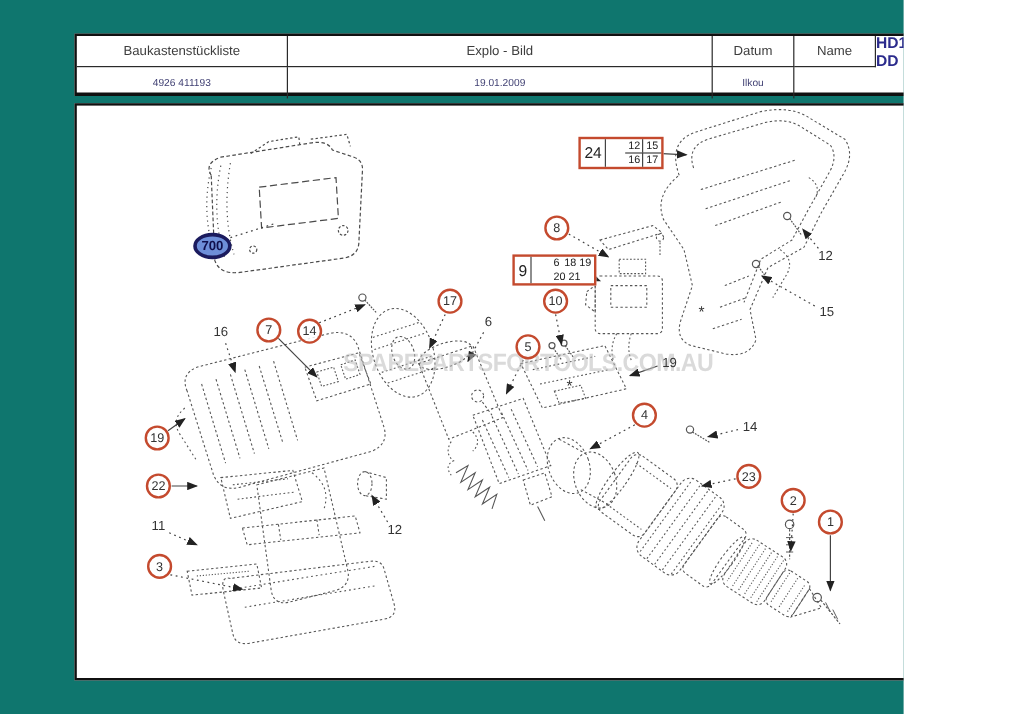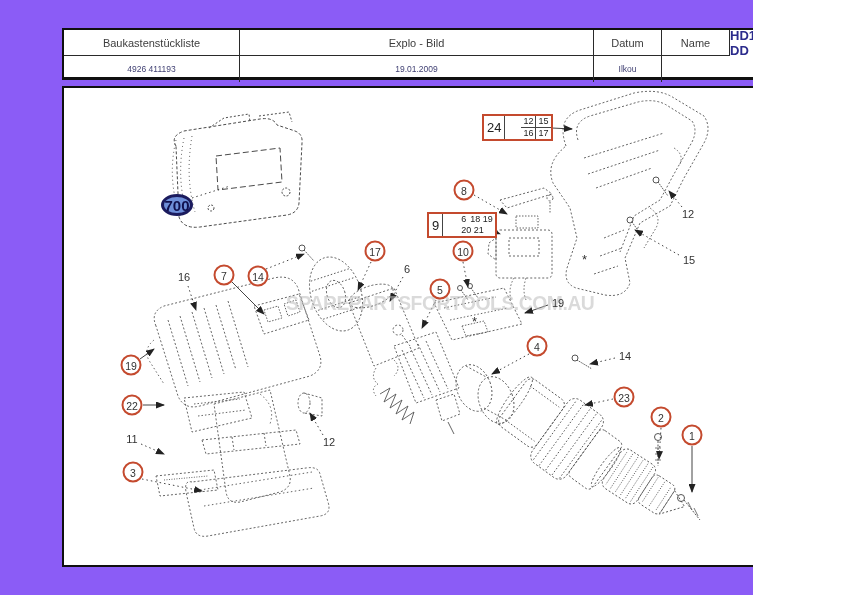--- a/index.html
+++ b/index.html
@@ -1,16 +1,16 @@
 <!DOCTYPE html>
 <html><head>
 <meta charset="utf-8">
 <style>
   html,body{margin:0;padding:0;background:#fff;font-family:"Liberation Sans",sans-serif;}
-  .page{position:relative;width:753px;height:595px;background:#8b5cf6;overflow:hidden;}
+  .page{position:relative;width:753px;height:595px;background:#0f766e;overflow:hidden;}
 
   
   .title-block{
     position:absolute;left:62px;top:28px;width:717px;height:52px;
     display:grid;grid-template-columns:176px 354px 68px 68px 51px;grid-template-rows:26px 26px;
     border:2px solid #101010;border-bottom:3px solid #101010;box-sizing:border-box;background:#fff;
   }
   .tb-cell{display:flex;align-items:center;justify-content:center;border-right:1px solid #2a2a2a;box-sizing:border-box;overflow:hidden;}
   .tb-cell:nth-child(5n){border-right:none;}
   .tb-label{font-size:11px;color:#3d3d3d;border-bottom:1px solid #2a2a2a;}
@@ -36,21 +36,21 @@
     width:21px;height:21px;border:2px solid #c44a2e;border-radius:50%;
     background:rgba(255,255,255,.85);color:#333;font-size:10.5px;
     display:flex;align-items:center;justify-content:center;
     transform:translate(-50%,-50%);box-sizing:border-box;
   }
   .callout.text{
     transform:translate(-50%,-50%);font-size:11px;color:#333;background:transparent;
   }
   .callout.badge{
     width:32px;height:22px;border:3px solid #1b1b5e;border-radius:50%;
-    background:#6e8fd9;color:#10104e;font-weight:bold;font-size:15px;
+    background:#6e8fd9;color:#10104e;font-weight:bold;font-size:11px;
     display:flex;align-items:center;justify-content:center;
     transform:translate(-50%,-50%);box-sizing:border-box;
   }
   .callout.refbox{
     display:flex;align-items:stretch;border:2px solid #c44a2e;background:#fff;box-sizing:border-box;
   }
   .refbox-label{
     display:flex;align-items:center;justify-content:center;
     font-size:13px;color:#222;padding:0 3px;border-right:1px solid #444;
   }

